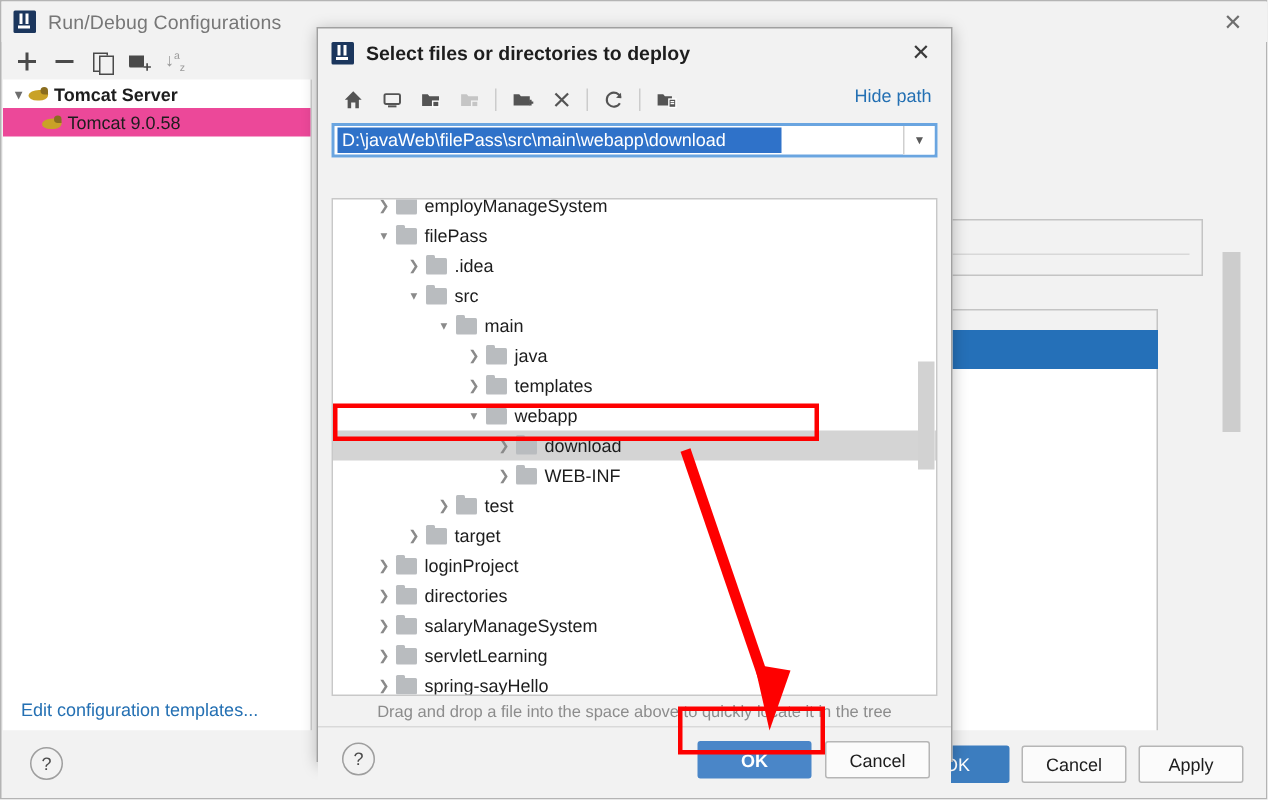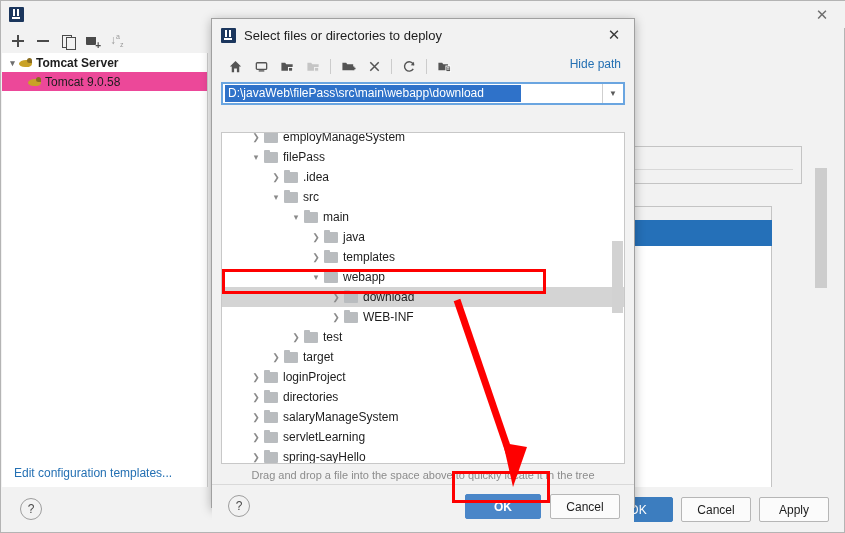--- a/index.html
+++ b/index.html
@@ -177,21 +177,21 @@
   
   .dlg {
     position: absolute; left: 211px; top: 18px; width: 424px; height: 490px;
     background: #f2f2f2;
     border: 1px solid #a0a0a0;
     box-shadow: 0 2px 10px rgba(0,0,0,.28);
   }
   .dlg-titlebar {
     height: 32px; display: flex; align-items: center; padding-left: 9px; position: relative;
   }
-  .dlg-title { font-size: 13px; color: #1d1d1d; }
+  .dlg-title { font-size: 13px; color: #1d1d1d; font-weight: bold; }
   .dlg-close {
     position: absolute; right: 12px; top: 8px; width: 16px; height: 16px;
     color: #3a3a3a; font-size: 15px; line-height: 16px; text-align: center;
     font-family: "DejaVu Sans", sans-serif; cursor: pointer;
   }
 
   .dlg-toolbar {
     height: 30px; display: flex; align-items: center; padding-left: 10px; gap: 0px;
     position: relative;
   }
@@ -293,20 +293,21 @@
 <body>
 
 <div id="root">
 
   <div class="bgwin">
 
     <div class="bgwin-titlebar">
       <div class="ij-logo">
           <span class="bar2"></span>
         </div>
+      <div class="bgwin-title">Run/Debug Configurations</div>
     </div>
     <div class="bgwin-close">✕</div>
 
     <div class="bg-left-toolbar">
       <span class="tb-ic tb-plus"></span>
       <span class="tb-ic tb-minus"></span>
       <span class="tb-ic tb-copy"></span>
       <span class="tb-ic tb-folderplus"></span>
       <span class="tb-ic tb-sort">↓<sup style="font-size:7px">a</sup><sub style="font-size:7px">z</sub></span>
     </div>

